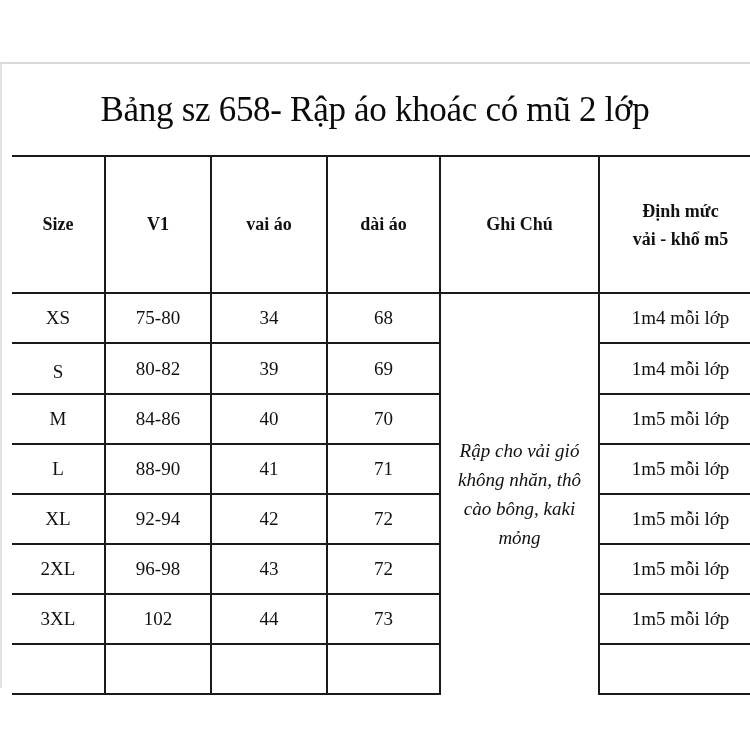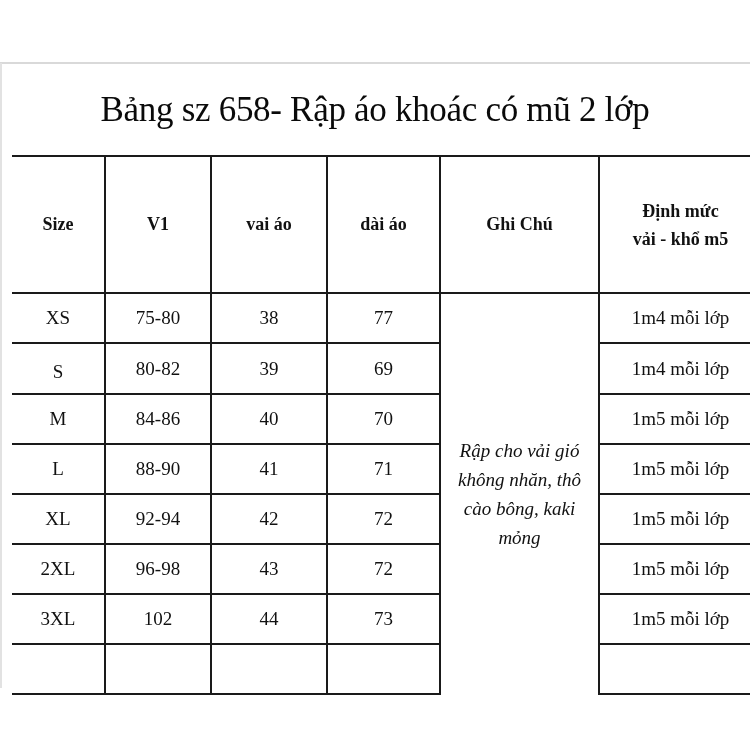--- a/index.html
+++ b/index.html
@@ -129,22 +129,22 @@
         <div>Định mức</div>
         <div>vải - khổ m5</div>
       </th>
     </tr>
   </thead>
   <tbody>
 
     <tr class="r50">
       <td>XS</td>
       <td>75-80</td>
-      <td>38</td>
-      <td>77</td>
+      <td>34</td>
+      <td>68</td>
       <td class="note-cell" rowspan="8">
         <span class="note-text">Rập cho vải gió không nhăn, thô cào bông, kaki mỏng</span>
       </td>
       <td class="low">1m4 mỗi lớp</td>
     </tr>
 
     <tr class="r45">
       <td class="high" style="padding-top:6px">S</td>
       <td class="low">80-82</td>
       <td class="low">39</td>

